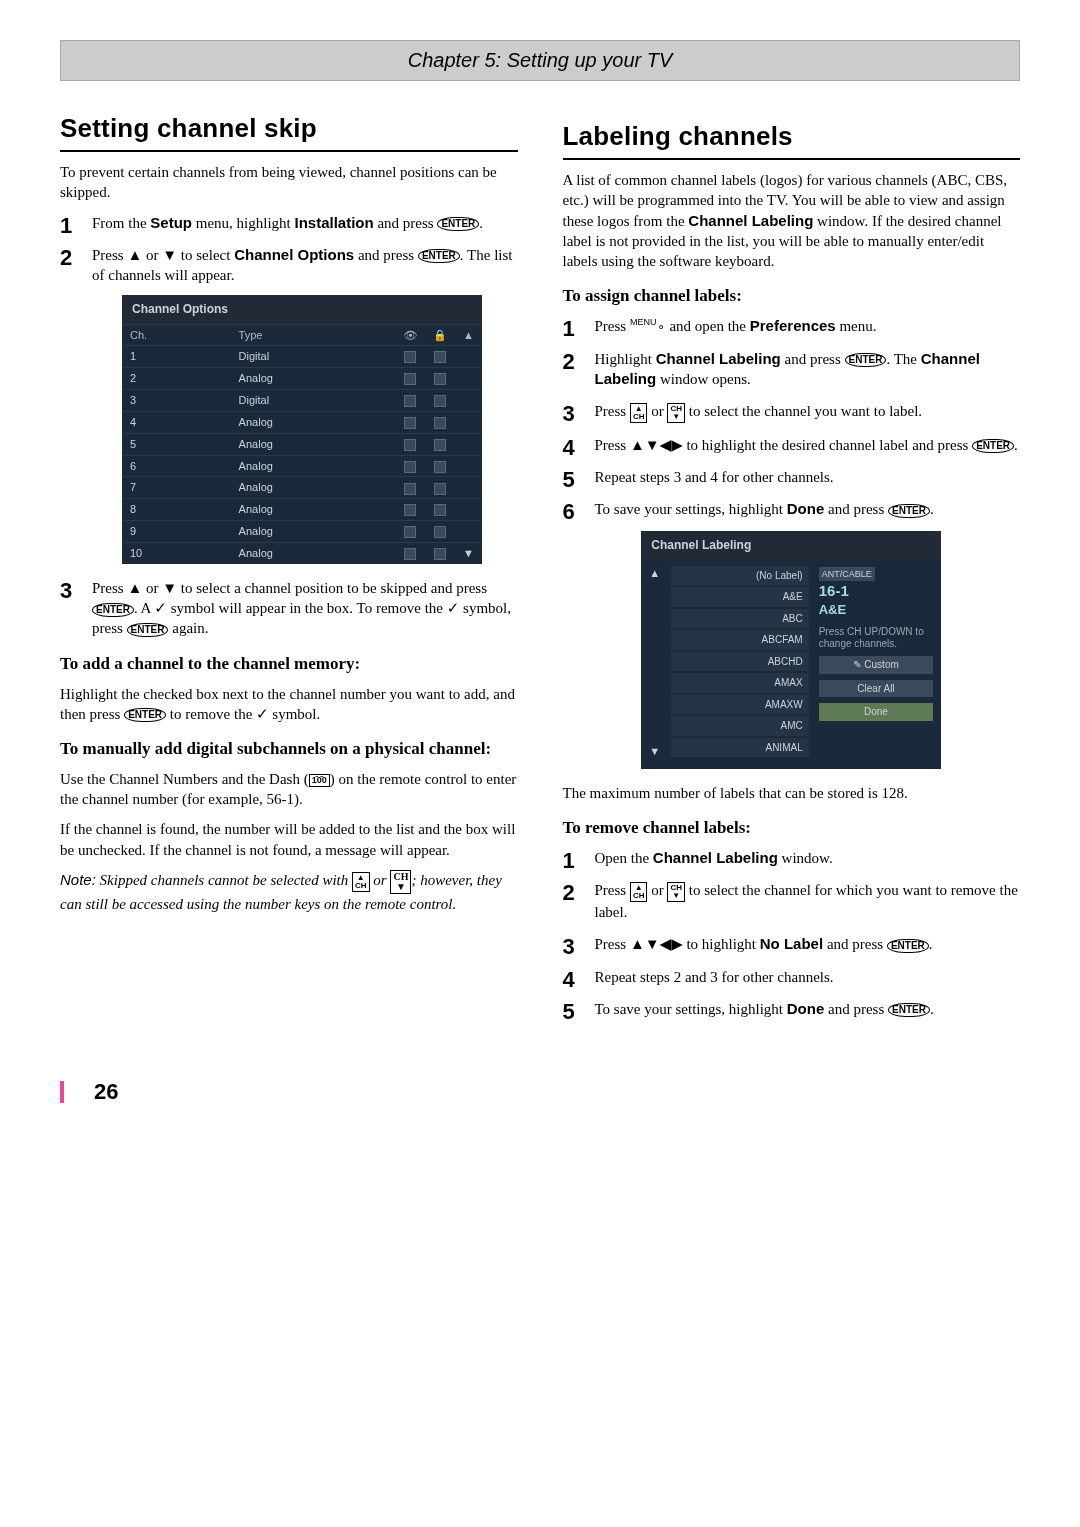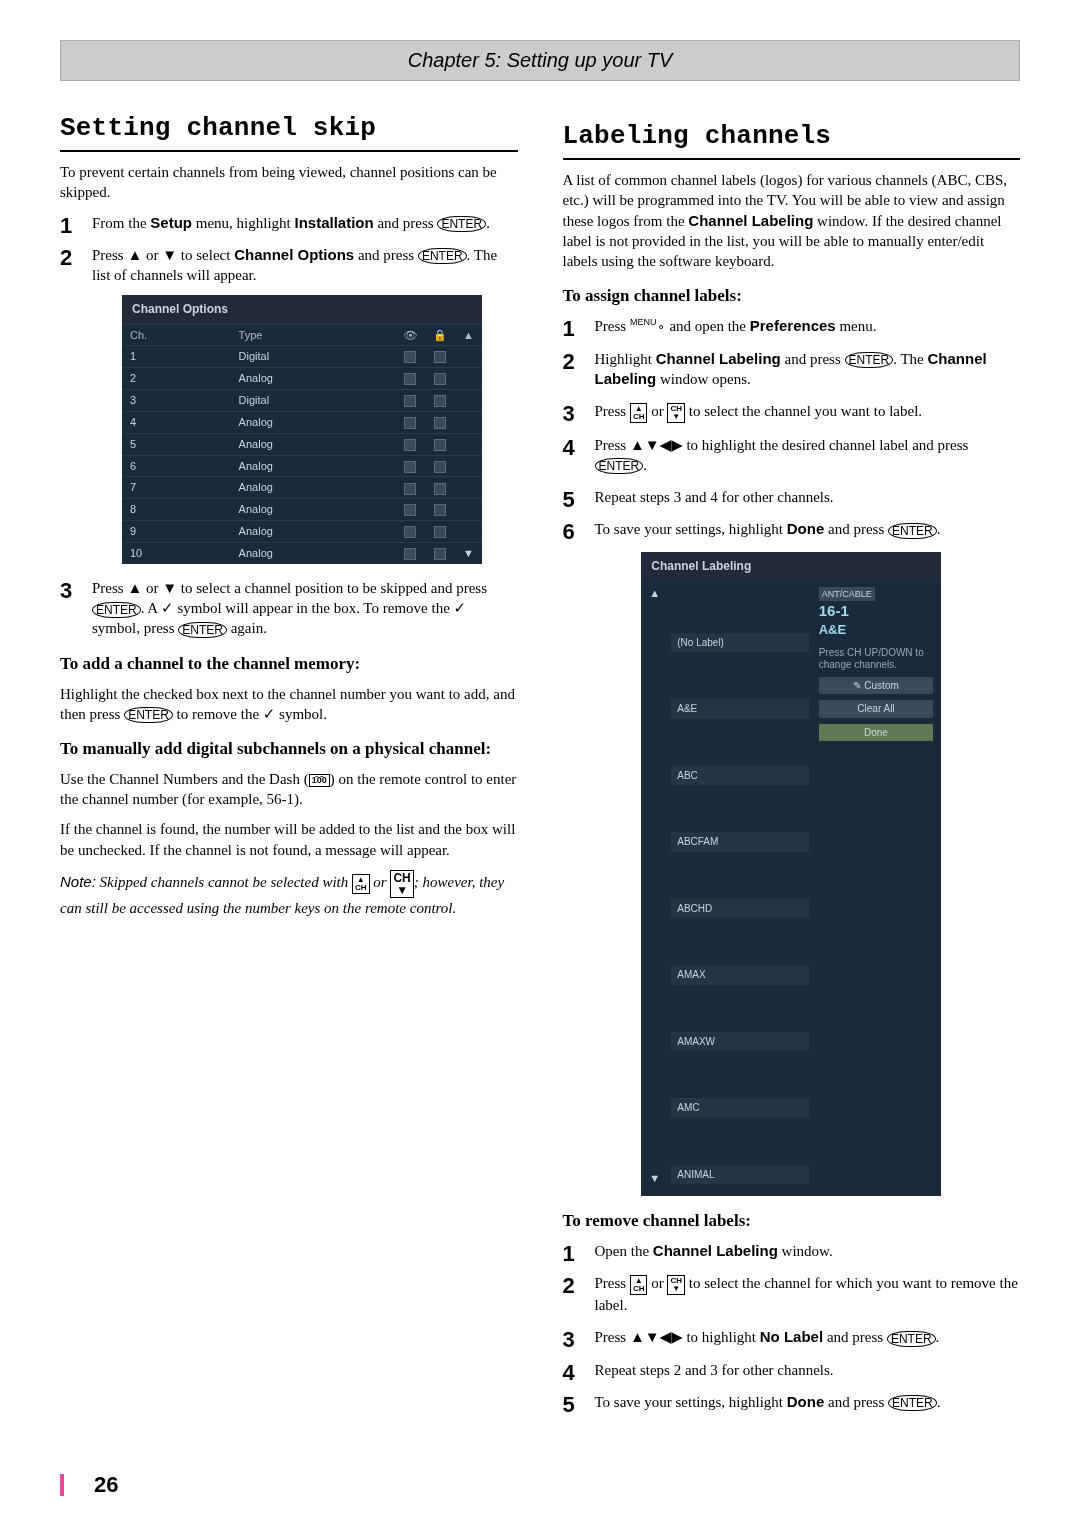--- a/index.html
+++ b/index.html
@@ -23,21 +23,21 @@
     font-weight: normal;
     font-style: italic;
     font-size: 20px;
   }
   .cols {
     display: flex;
     gap: 45px;
   }
   .col { flex: 1; }
   h1.section-title {
-    font-family: Liberation Mono, monospace;
+    font-family: Liberation Sans, sans-serif;
     font-weight: 900;
     font-size: 26px;
     border-bottom: 2.5px solid #000;
     padding-bottom: 4px;
     margin-bottom: 10px;
     letter-spacing: 0.2px;
   }
   .col.right h1.section-title { margin-top: 8px; }
   p { margin-bottom: 10px; }
   .bold { font-family: Arial, sans-serif; font-weight: bold; }
@@ -61,22 +61,22 @@
     font-family: Georgia, serif;
     font-weight: bold;
     font-size: 17px;
     margin: 14px 0 8px 0;
   }
   .enter-btn {
     display: inline-block;
     border: 1px solid #000;
     border-radius: 50%/60%;
     font-family: Arial, sans-serif;
-    font-size: 12px;
-    font-weight: normal;
+    font-size: 10px;
+    font-weight: bold;
     padding: 1px 3px;
     vertical-align: middle;
     line-height: 1;
   }
   .key {
     display: inline-block;
     border: 1px solid #000;
     font-family: Arial, sans-serif;
     font-size: 9px;
     font-weight: bold;
@@ -129,21 +129,21 @@
     background: #1a2a3a;
     color: #cbd2dd;
     font-family: Arial, sans-serif;
     font-size: 11px;
     margin: 10px auto 14px auto;
     width: 300px;
   }
   .osd2 .osd-title { background:#222a38; padding:6px 10px; font-weight:bold; font-size:12px; }
   .osd2-body { display:flex; padding:6px 8px 10px 8px; gap:10px; }
   .osd2-list { flex:1.2; }
-  .osd2-list .item { padding:3px 6px; text-align:left; background:#263545; margin-bottom:2px; font-size:10px;margin-top:47px; }
+  .osd2-list .item { padding:3px 6px; text-align:right; background:#263545; margin-bottom:2px; font-size:10px; }
   .osd2-side { flex:1; }
   .osd2-side .big { font-size:15px; font-weight:bold; color:#9fdce6; }
   .osd2-side .sub { font-size:10px; color:#9aa5b3; margin-top:8px; line-height:1.2; }
   .osd2-side .btn { background:#3a4a5a; text-align:center; padding:2px 4px; margin-top:6px; font-size:10px; }
   .osd2-side .btn.done { background:#5e7a55; }
   .osd2-arrows { width:12px; display:flex; flex-direction:column; justify-content:space-between; font-size:11px; }
   .page-num {
     margin-top: 50px;
     font-family: Arial, sans-serif;
     font-weight: bold;
@@ -272,21 +272,21 @@
     </p>
 
     <div class="subhead">To manually add digital subchannels on a physical channel:</div>
     <p>
       <span>Use the Channel Numbers and the Dash (</span><span class="key">1̄0̄0</span><span>) on the remote control to enter the channel number (for example, 56-1).</span>
     </p>
     <p>If the channel is found, the number will be added to the list and the box will be unchecked. If the channel is not found, a message will appear.</p>
 
     <p>
       <span class="note-label">Note:</span><span class="note-body"> Skipped channels cannot be selected with </span><span class="key" style="white-space:pre; font-size:8px;">▲
-CH</span><span class="note-body"> or </span><span class="key" style="white-space:pre; font-size:12px;">CH
+CH</span><span class="note-body"> or </span><span class="key" style="white-space:pre; font-size:10px;font-family:Liberation Serif, serif;">CH
 ▼</span><span class="note-body">; however, they can still be accessed using the number keys on the remote control.</span>
     </p>
   </div>
 
   <div class="col right">
     <h1 class="section-title">Labeling channels</h1>
     <p>
       <span>A list of common channel labels (logos) for various channels (ABC, CBS, etc.) will be programmed into the TV. You will be able to view and assign these logos from the </span><span class="bold">Channel Labeling</span><span> window. If the desired channel label is not provided in the list, you will be able to manually enter/edit labels using the software keyboard.</span>
     </p>
 
@@ -335,20 +335,21 @@
           <div class="big">16-1</div>
           <div class="big" style="font-size:13px;">A&amp;E</div>
           <div class="sub">Press CH UP/DOWN to change channels.</div>
           <div class="btn">✎ <span>Custom</span></div>
           <div class="btn">Clear All</div>
           <div class="btn done">Done</div>
         </div>
       </div>
     </div>
 
+    <p>The maximum number of labels that can be stored is 128.</p>
 
     <div class="subhead">To remove channel labels:</div>
     <ol class="steps">
       <li>
         <span>Open the </span><span class="bold">Channel Labeling</span><span> window.</span>
       </li>
       <li>
         <span>Press </span><span class="key" style="white-space:pre; font-size:8px;">▲
 CH</span><span> or </span><span class="key" style="white-space:pre; font-size:8px;">CH
 ▼</span><span> to select the channel for which you want to remove the label.</span>

